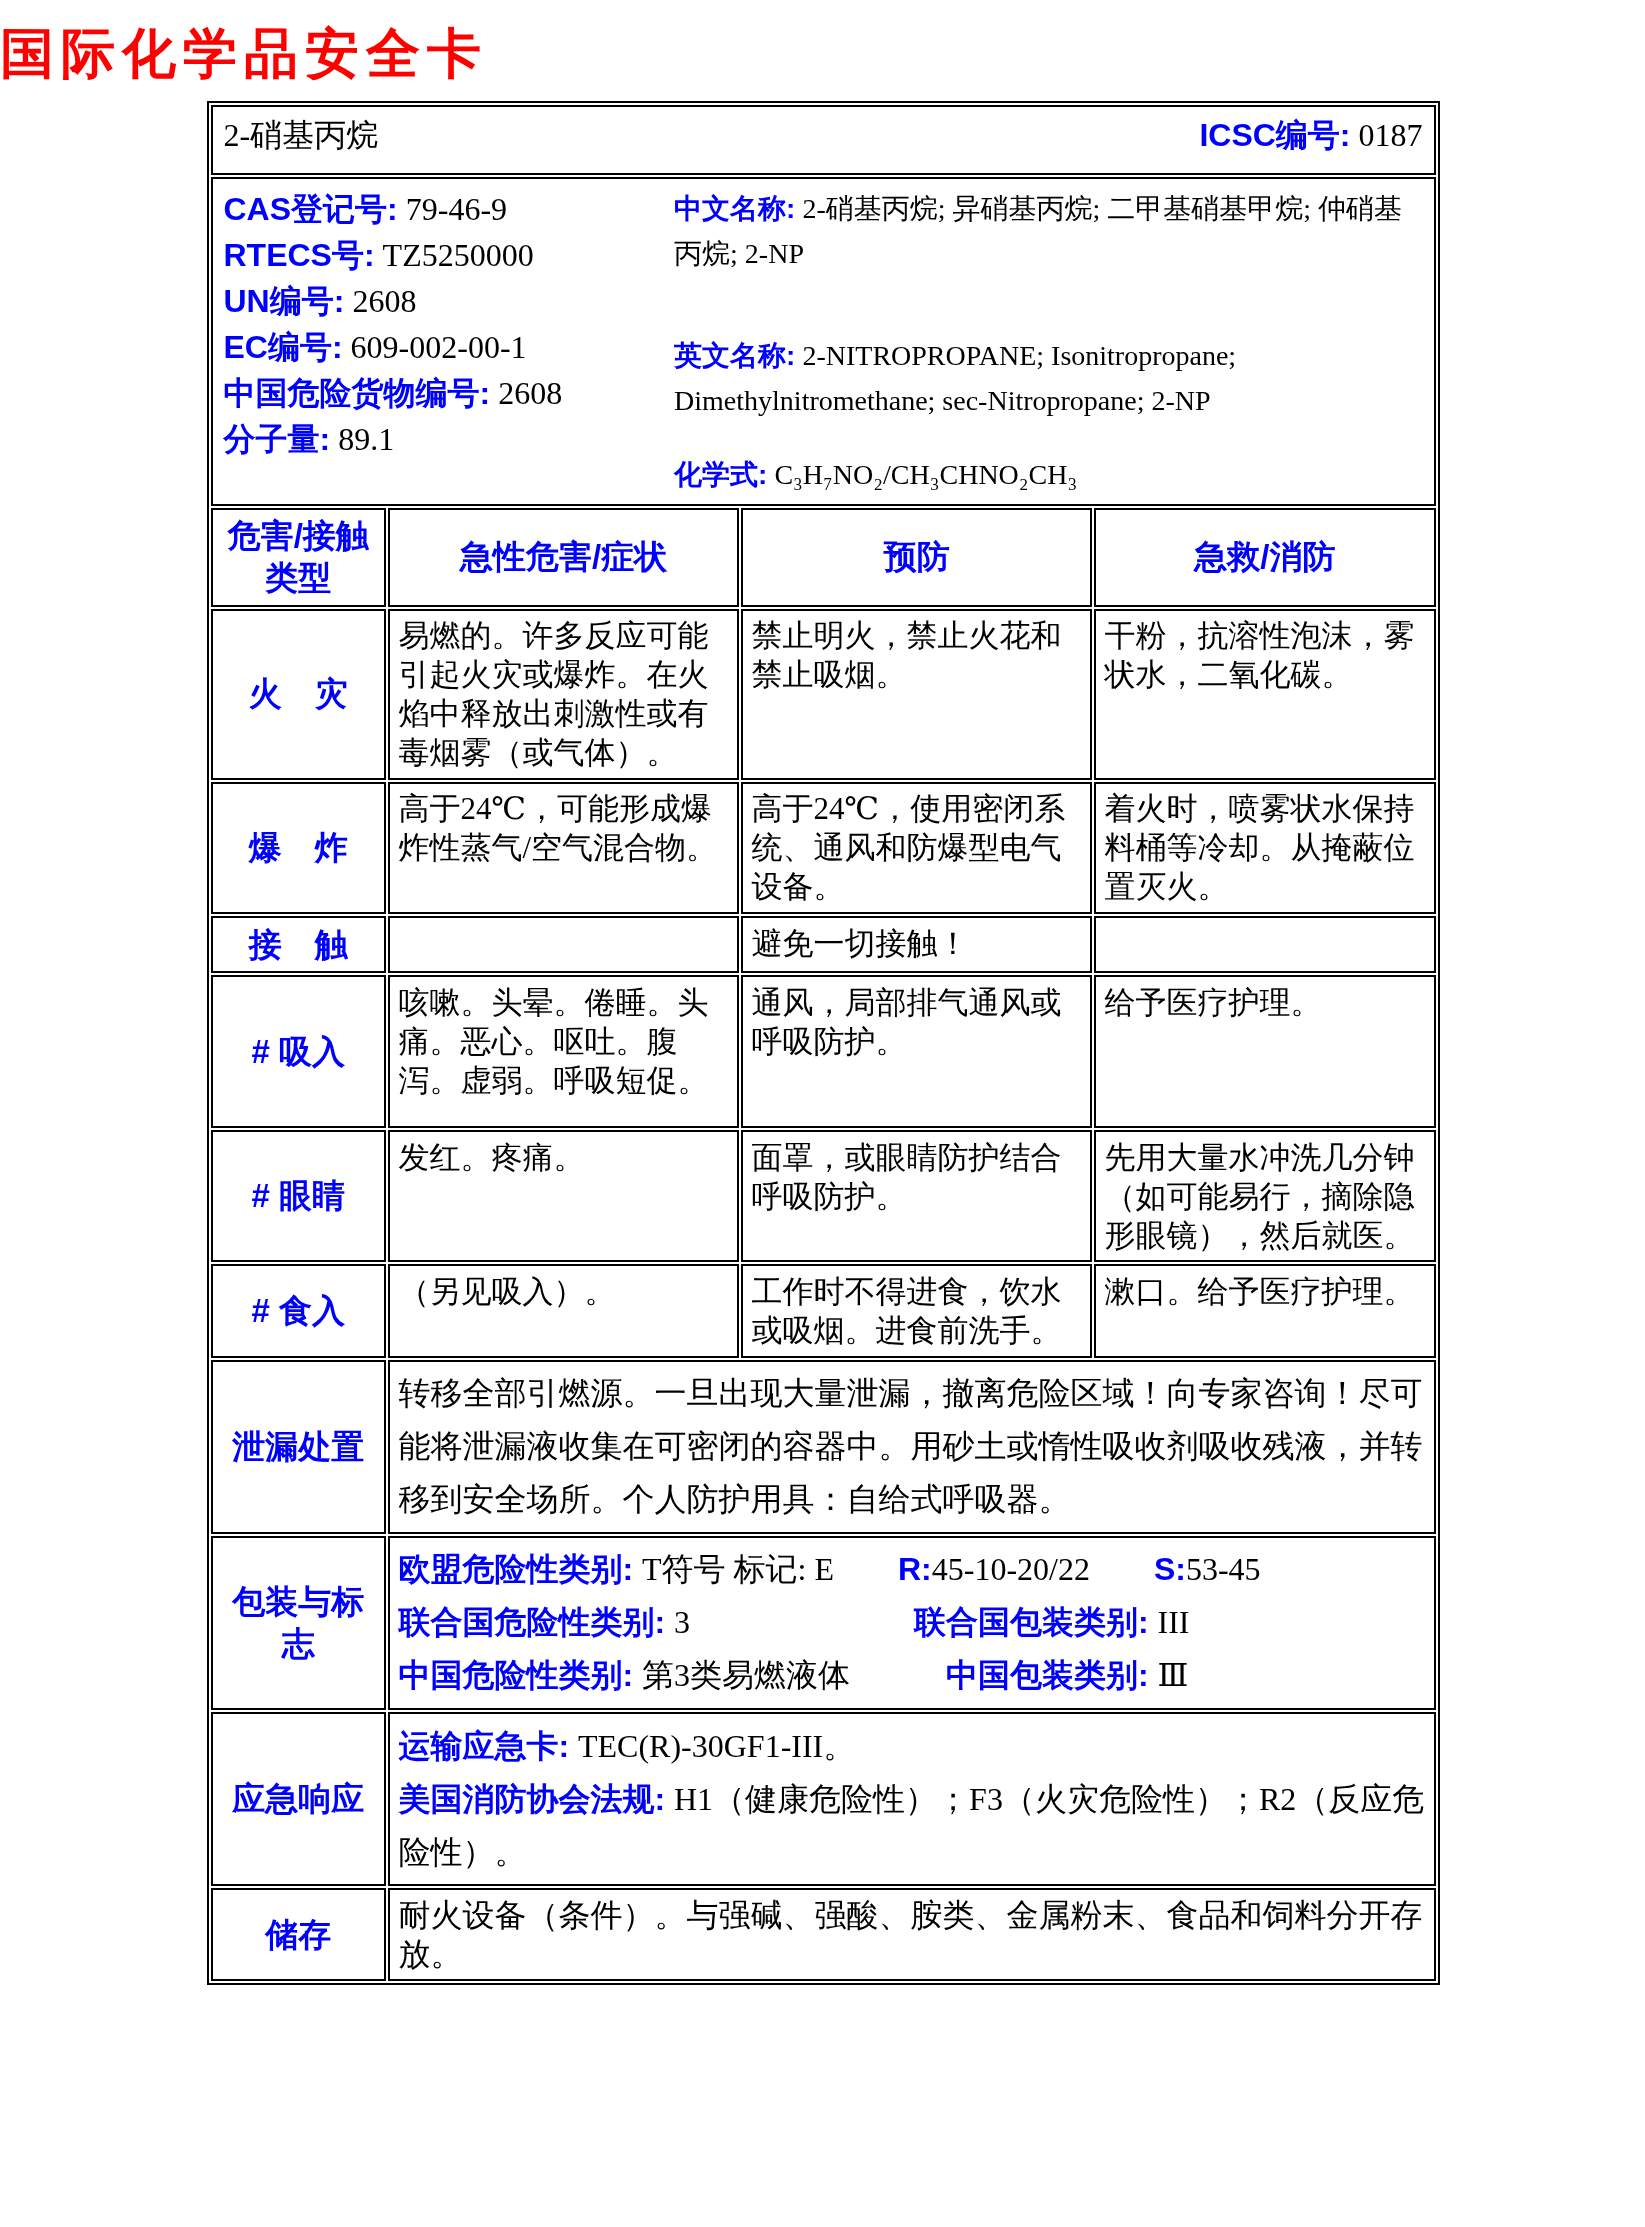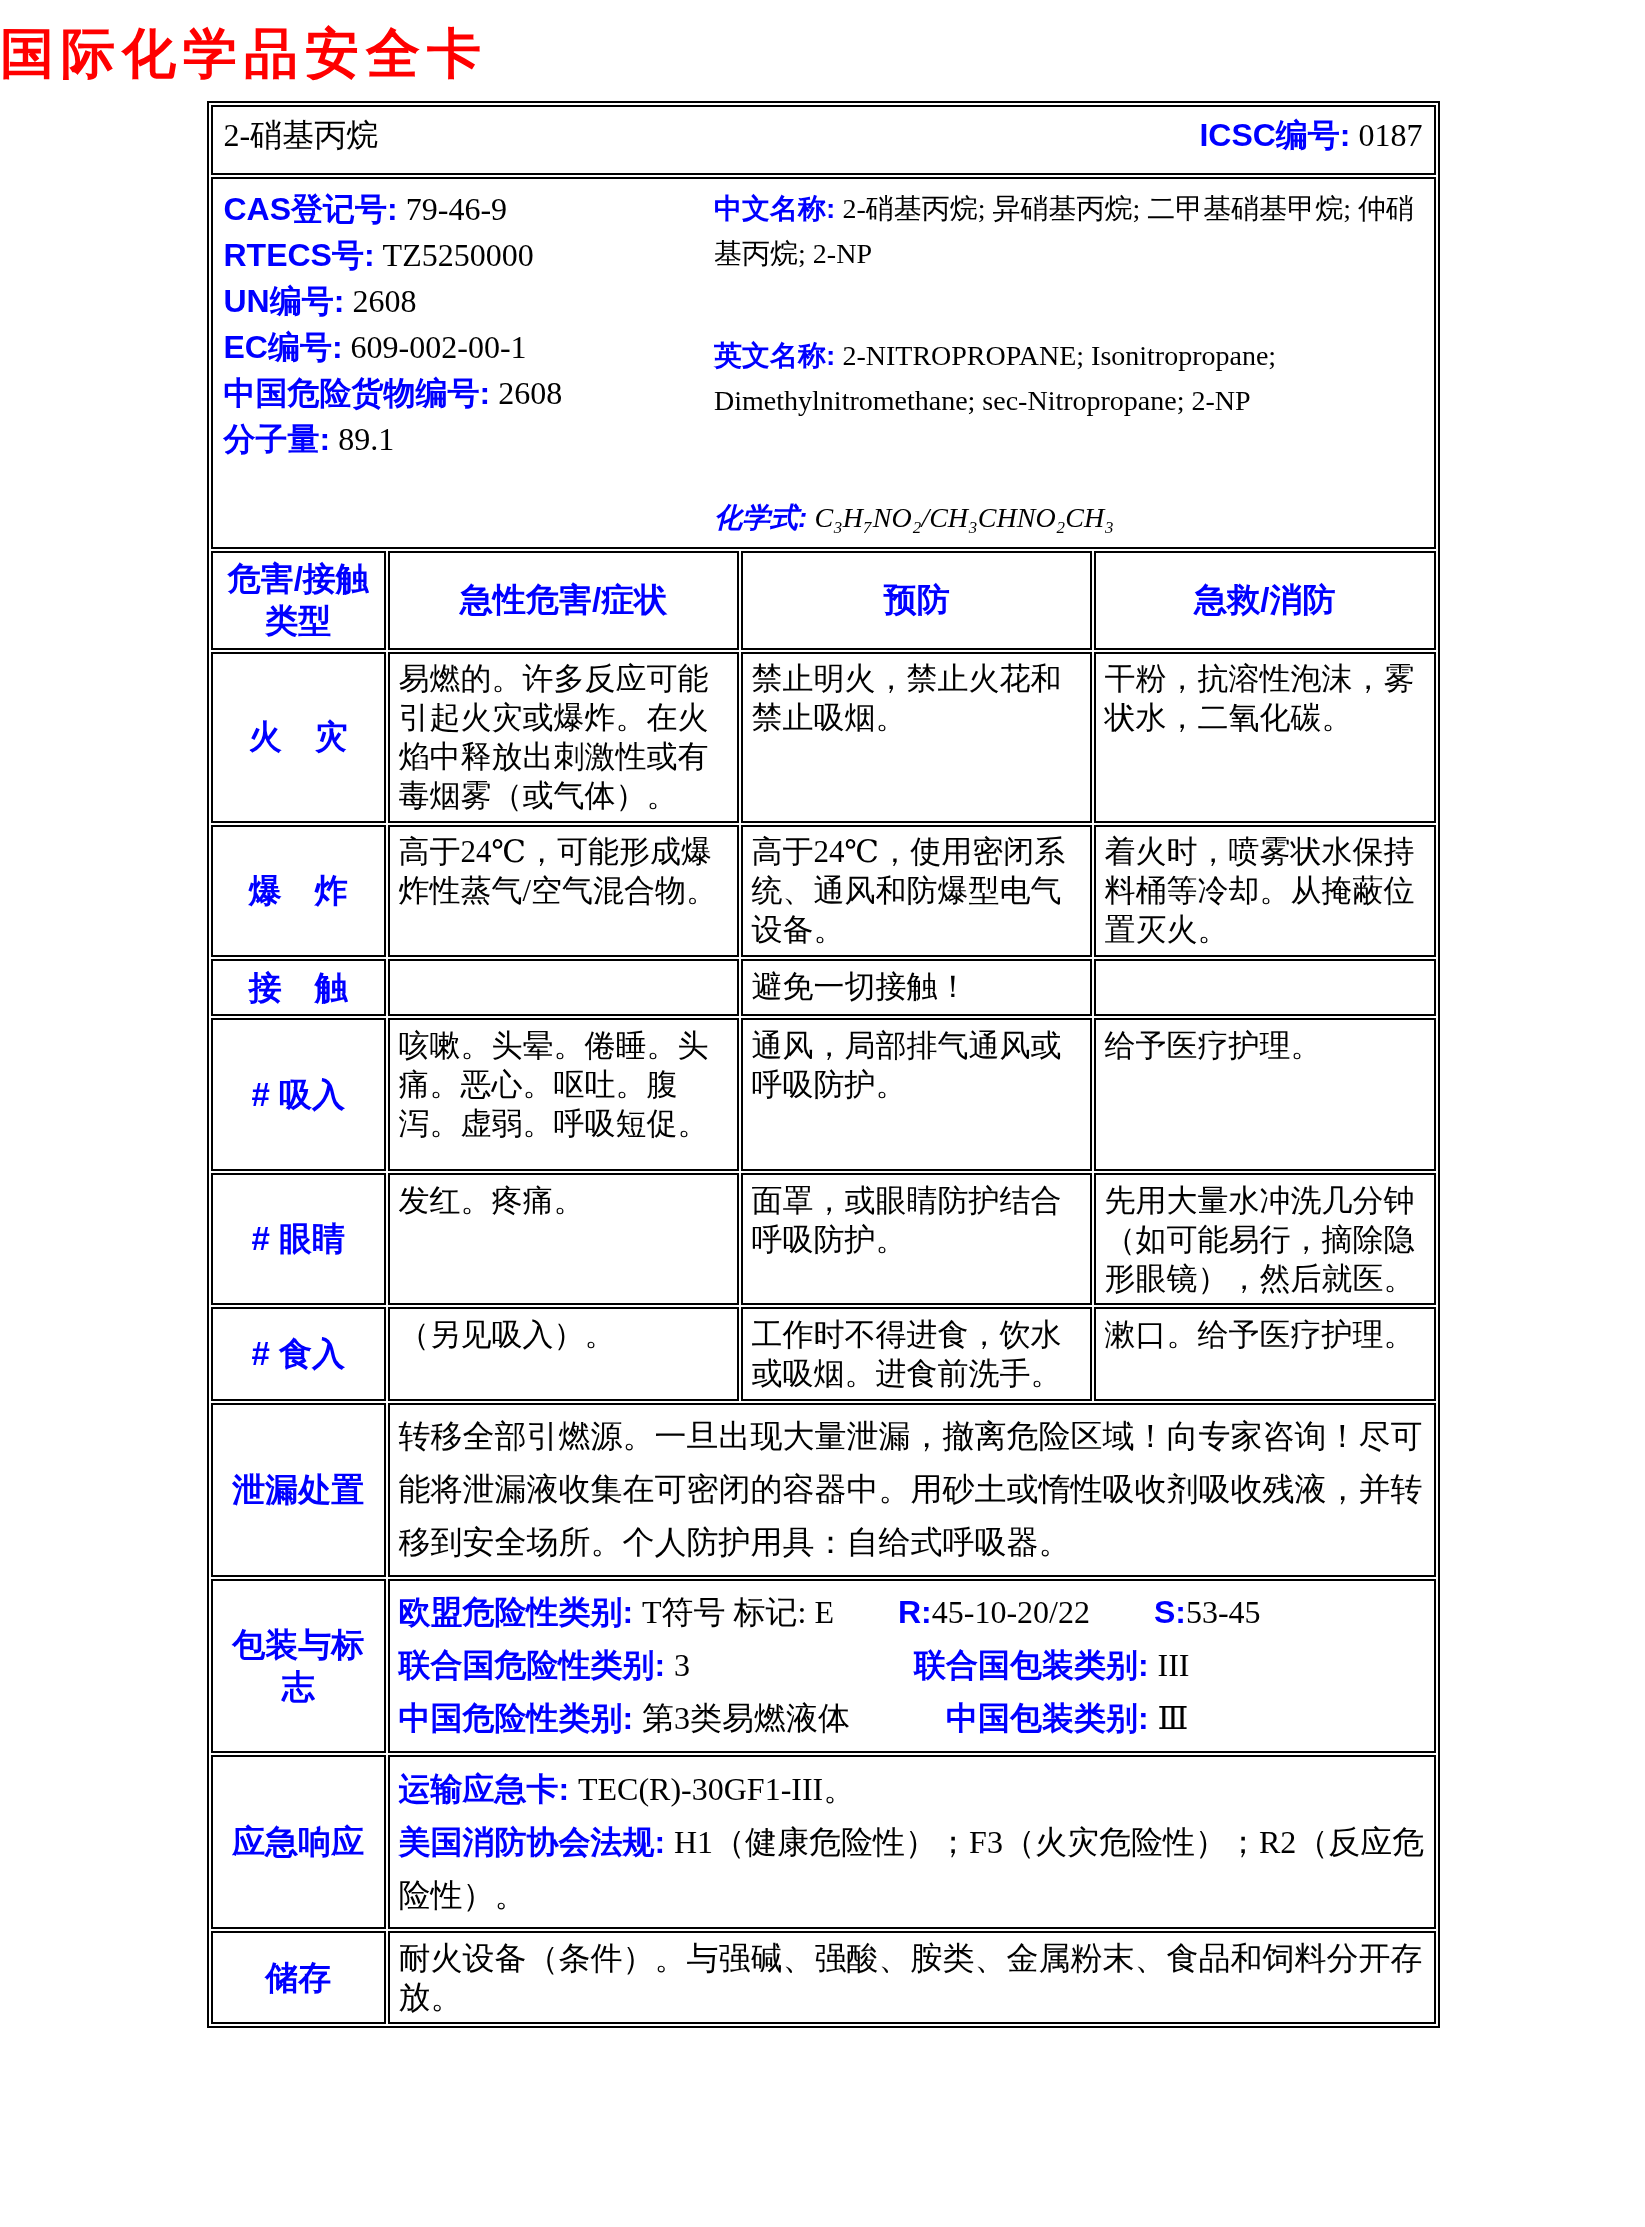--- a/index.html
+++ b/index.html
@@ -39,27 +39,27 @@
     font-family:"Liberation Sans","DejaVu Sans",sans-serif;
     font-weight:bold;color:var(--accent);
   }
   
   .name-row{display:flex;justify-content:space-between;align-items:center;}
   .name-row .nm{font-size:32px;}
   .name-row .icsc{font-size:32px;white-space:nowrap;}
   td.name-cell{height:70px;padding:9.7px 11px;}
   
   td.ids-cell{height:269px;padding:7px 11px;}
-  .ids{display:flex;gap:40px;}
+  .ids{display:flex;}
   .ids-left{width:445px;flex:none;}
   .ids-left .idline{font-size:32px;line-height:46px;white-space:nowrap;}
   .ids-right{flex:1;padding-left:5.6px;}
   .ids-right p{margin:0;font-size:28px;line-height:45px;}
   .ids-right .en{margin-top:57px;}
-  .ids-right .formula{margin-top:72px;font-style:italic;}
+  .ids-right .formula{margin-top:29px;}
   
   td.label-cell{
     text-align:center;vertical-align:middle;
     font-family:"Liberation Sans","DejaVu Sans",sans-serif;
     font-weight:bold;color:var(--accent);
     font-size:33px;line-height:42px;
   }
   tr.thead td{height:97px;}
   
   tr.r-fire  td{height:157px;}

